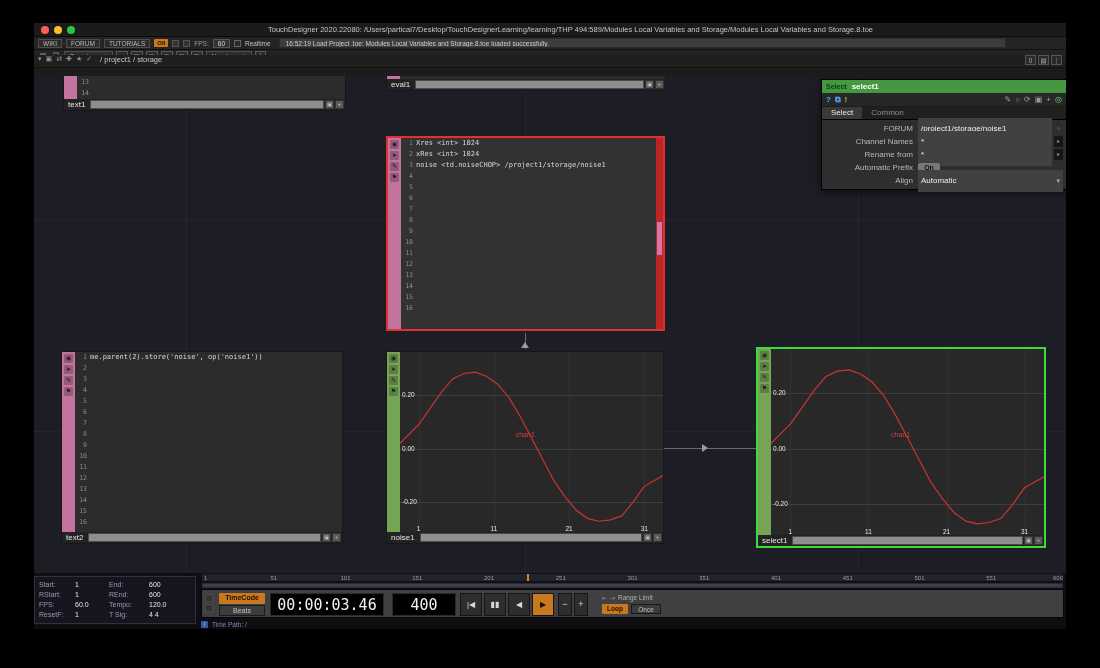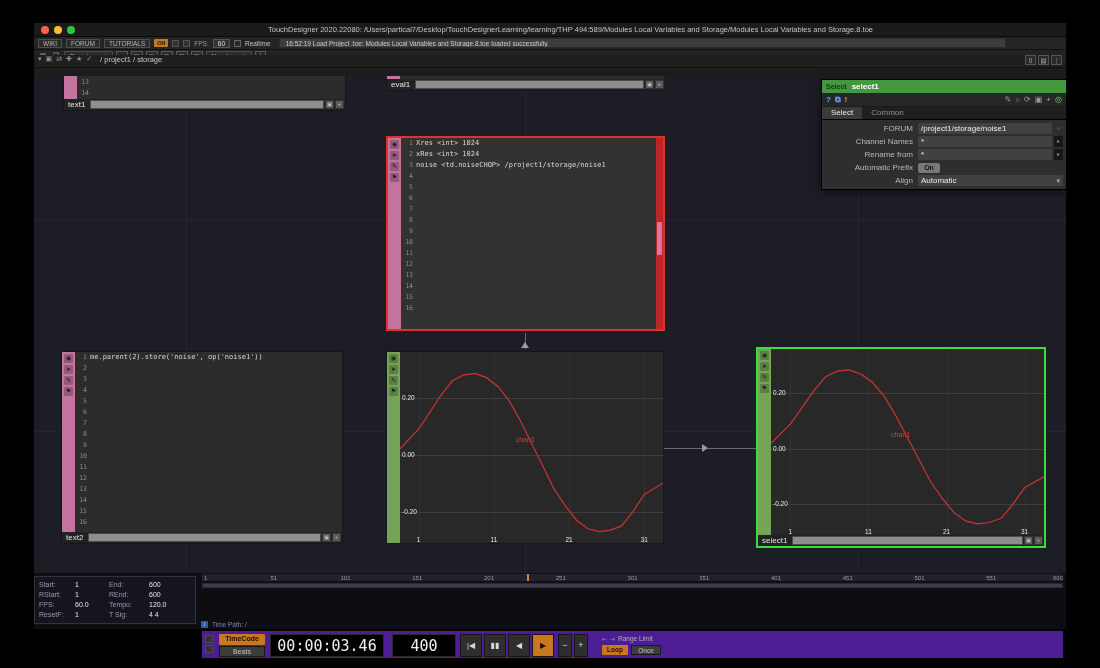--- a/index.html
+++ b/index.html
@@ -86,39 +86,39 @@
   .pi.orange{color:#e0a030;font-weight:bold;}
   .pi.green{color:#7ec87e;}
   .pspace{flex:1;}
   .ptabs{height:13px;background:#1f1f1f;display:flex;border-bottom:1px solid #000;}
   .ptab{padding:0 9px;font-size:8px;line-height:12px;color:#909090;}
   .ptab.active{background:#3a3a3a;color:#e8e8e8;}
   .prows{padding:2px 0;background:#2e2e2e;}
   .prow{display:flex;align-items:center;height:13px;padding-right:3px;}
   .plabel{width:96px;flex:none;text-align:right;color:#b8b8b8;font-size:8px;padding-right:5px;white-space:nowrap;overflow:hidden;}
   .pctl{flex:1;display:flex;align-items:center;gap:2px;height:11px;min-width:0;}
-  .pfield{flex:1;background:#414141;height:11px;font-size:8px;color:#ececec;padding:0 3px;line-height:11px;overflow:hidden;white-space:nowrap;display:flex;align-items:center;}
+  .pfield{flex:1;background:#414141;height:11px;font-size:8px;color:#ececec;padding:11px 3px;line-height:11px;overflow:hidden;white-space:nowrap;display:flex;align-items:center;}
   .pfield .val{flex:1;overflow:hidden;}
   .darr{color:#aaa;font-size:7px;margin-left:auto;}
   .parrow{width:9px;height:11px;flex:none;background:#161616;color:#888;font-size:6px;text-align:center;line-height:11px;}
   .ppick{width:9px;flex:none;color:#9a9a9a;font-size:8px;text-align:center;}
   .ptoggle{width:22px;height:10px;flex:none;background:#787878;color:#111;font-size:7px;font-weight:bold;text-align:center;line-height:10px;border-radius:2px;}
 
   
   .timeline{position:absolute;left:0;top:550px;right:0;height:56px;background:#0d0d12;}
   .lpanel{position:absolute;left:0;top:3px;width:162px;height:48px;background:#15151f;border:1px solid #32323f;padding:2px 0;}
   .lrow{display:grid;grid-template-columns:36px 34px 40px 1fr;height:10px;align-items:center;padding:0 4px;}
   .ll{color:#9a9aae;font-size:7px;}
   .lv{color:#e6e6e6;font-size:7px;}
   .ruler{position:absolute;left:167px;right:2px;top:0;height:9px;background:#22222a;border:1px solid #101016;}
   .rtick{position:absolute;top:1px;font-size:6px;color:#9a9aa6;}
   .playhead{position:absolute;top:0;bottom:0;width:2px;background:#e08030;}
   .strack{position:absolute;left:167px;right:2px;top:9px;height:7px;background:#2a2a33;border:1px solid #101016;}
   .shandle{position:absolute;left:1px;right:1px;top:1px;bottom:1px;background:#3e3e4a;}
-  .transport{position:absolute;left:167px;right:2px;top:16px;height:29px;background:#4c1d95;border:1px solid #050505;margin-top:41px;}
+  .transport{position:absolute;left:167px;right:2px;top:16px;height:29px;background:#404040;border:1px solid #050505;}
   .tstack{position:absolute;left:3px;top:4px;display:flex;flex-direction:column;gap:2px;}
   .tsq{width:8px;height:8px;background:#333;border:1px solid #4a4a4a;}
   .tcbtn{position:absolute;left:17px;top:3px;width:46px;height:11px;background:#c9781f;color:#1d1000;font-size:7px;font-weight:bold;text-align:center;line-height:10px;border-radius:1px;}
   .btbtn{position:absolute;left:17px;top:15px;width:46px;height:11px;background:#3c3c3c;color:#c0c0c0;font-size:7px;text-align:center;line-height:10px;border:1px solid #1a1a1a;}
   .tdisp{position:absolute;left:68px;top:3px;width:114px;height:23px;background:#000;color:#f2f2f2;font-family:"DejaVu Sans Mono",monospace;font-size:15px;text-align:center;line-height:22px;border:1px solid #2a2a2a;}
   .fdisp{position:absolute;left:190px;top:3px;width:64px;height:23px;background:#000;color:#f2f2f2;font-family:"DejaVu Sans Mono",monospace;font-size:15px;text-align:center;line-height:22px;border:1px solid #2a2a2a;}
   .tbtnq{position:absolute;top:3px;width:22px;height:23px;background:#2e2e2e;border:1px solid #151515;color:#d8d8d8;font-size:8px;text-align:center;line-height:21px;}
   .tbtnq.play{background:#c9781f;color:#1d1000;}
   .tbtnq.small{width:14px;font-size:9px;}
   .rlim{position:absolute;left:400px;top:4px;color:#b0b0b0;font-size:6.5px;display:flex;gap:3px;align-items:center;}
@@ -330,20 +330,26 @@
             <span class="ytick" style="top:23.9%">0.20</span>
             <span class="ytick" style="top:53.7%">0.00</span>
             <span class="ytick" style="top:83.6%">-0.20</span>
             <span class="xtick" style="left:7.1%">1</span>
             <span class="xtick" style="left:35.7%">11</span>
             <span class="xtick" style="left:64.3%">21</span>
             <span class="xtick" style="left:92.9%">31</span>
             <span class="chan">chan1</span>
           </div>
         </div>
+        <div class="nbottom">
+          <span class="nlabel">noise1</span>
+          <span class="nbar"></span>
+          <span class="nbtn">▣</span>
+          <span class="nbtn">+</span>
+        </div>
       </div>
 
       <div class="node sel-green" style="left:722px;top:271px;width:290px;height:201px">
         <div class="nmain">
           <div class="flags chopc">
             <span class="fl">◉</span>
             <span class="fl">➤</span>
             <span class="fl">✎</span>
             <span class="fl">⚑</span>
           </div>

